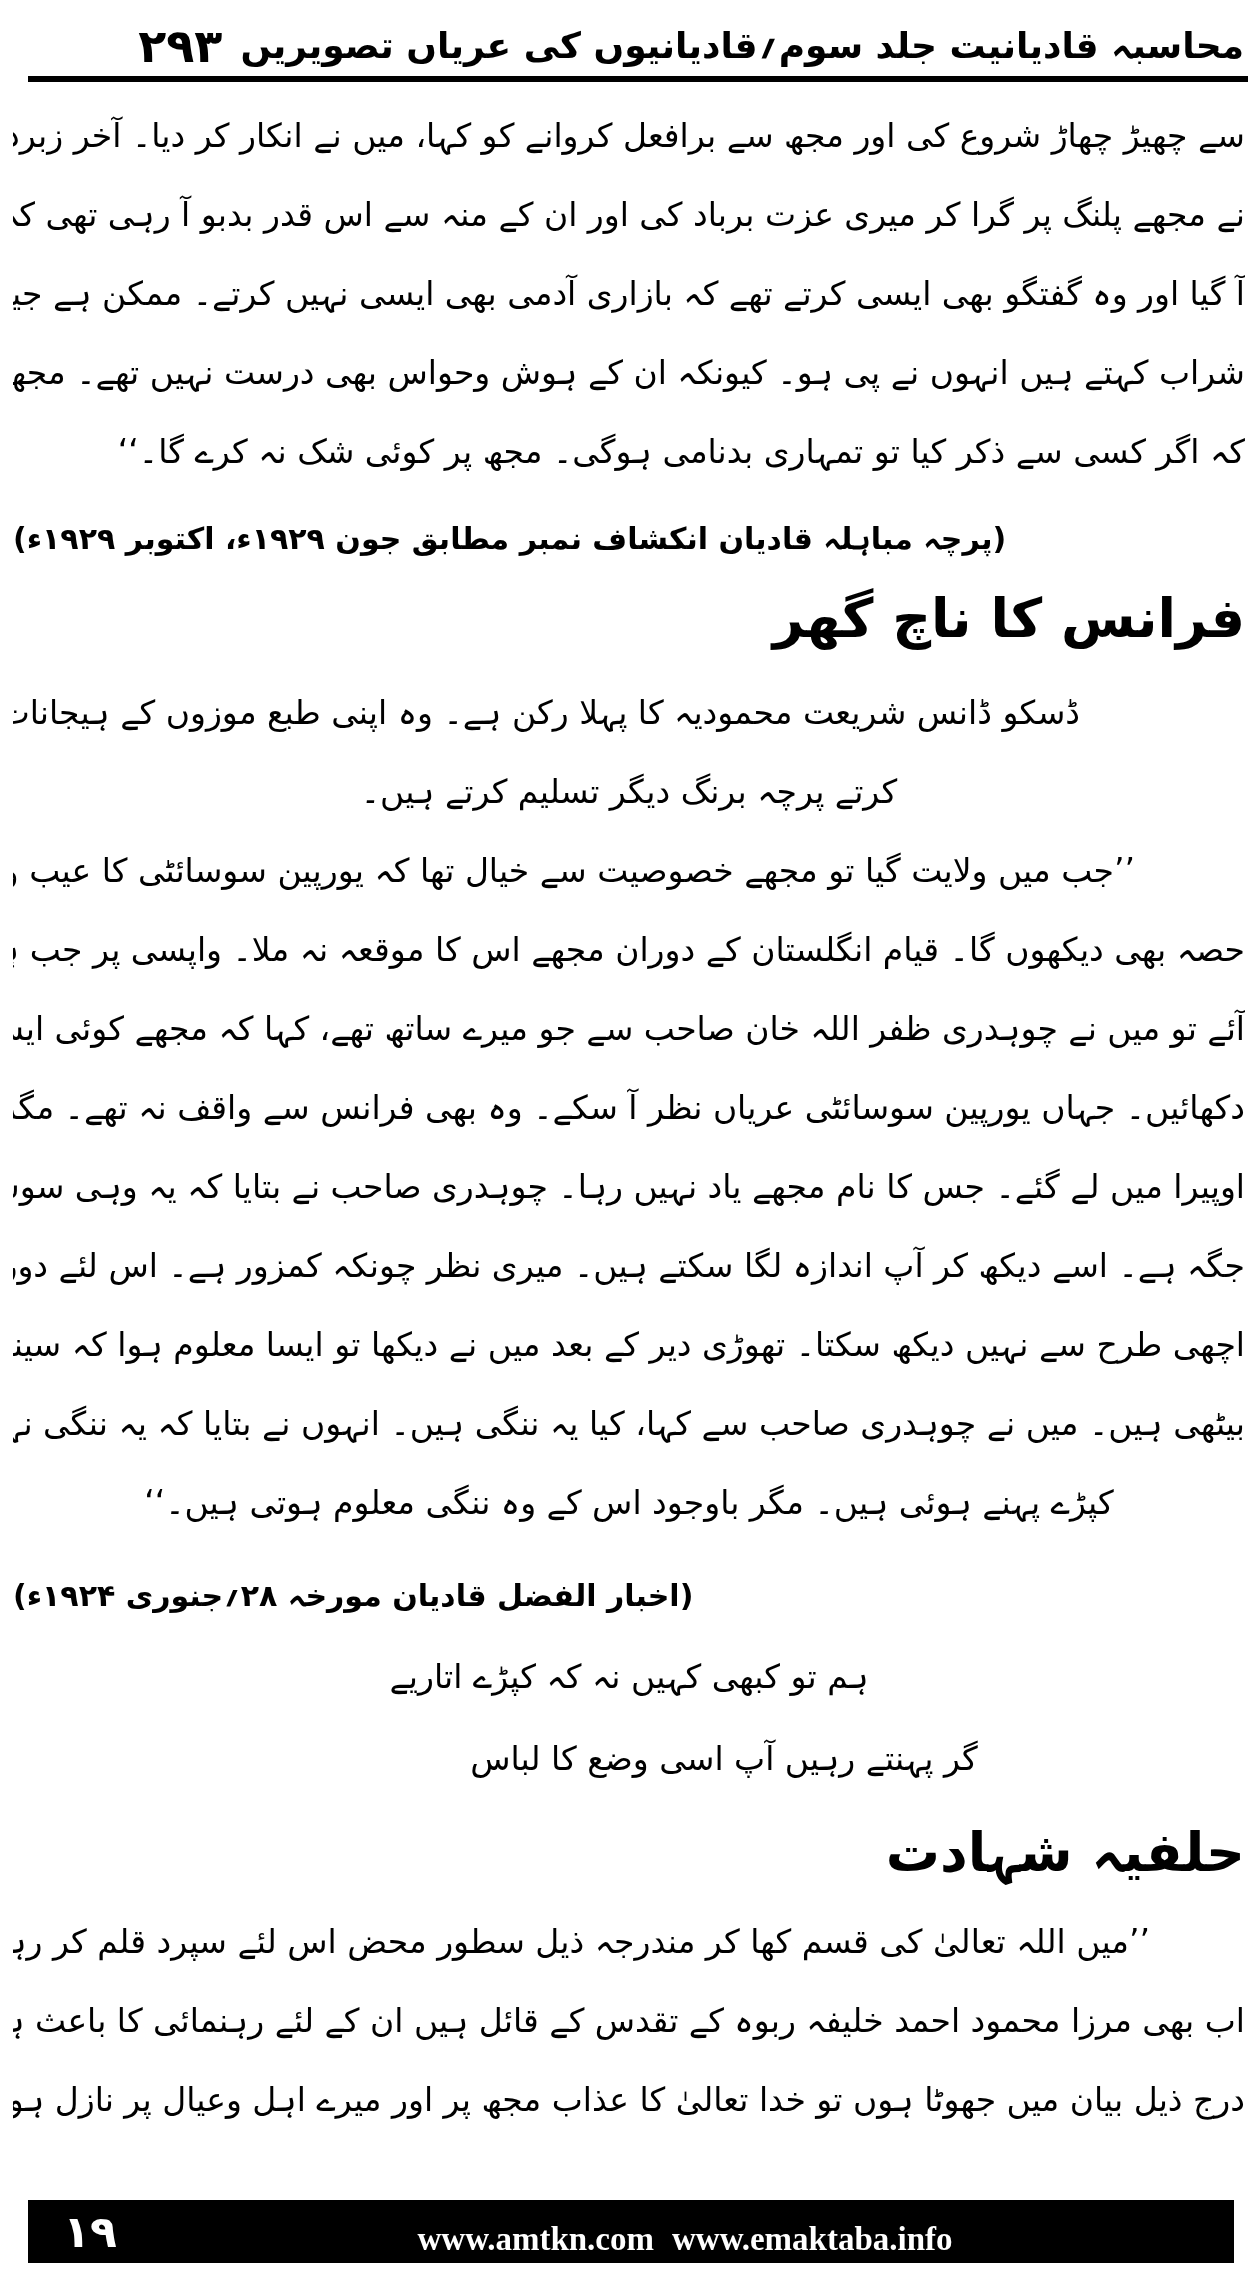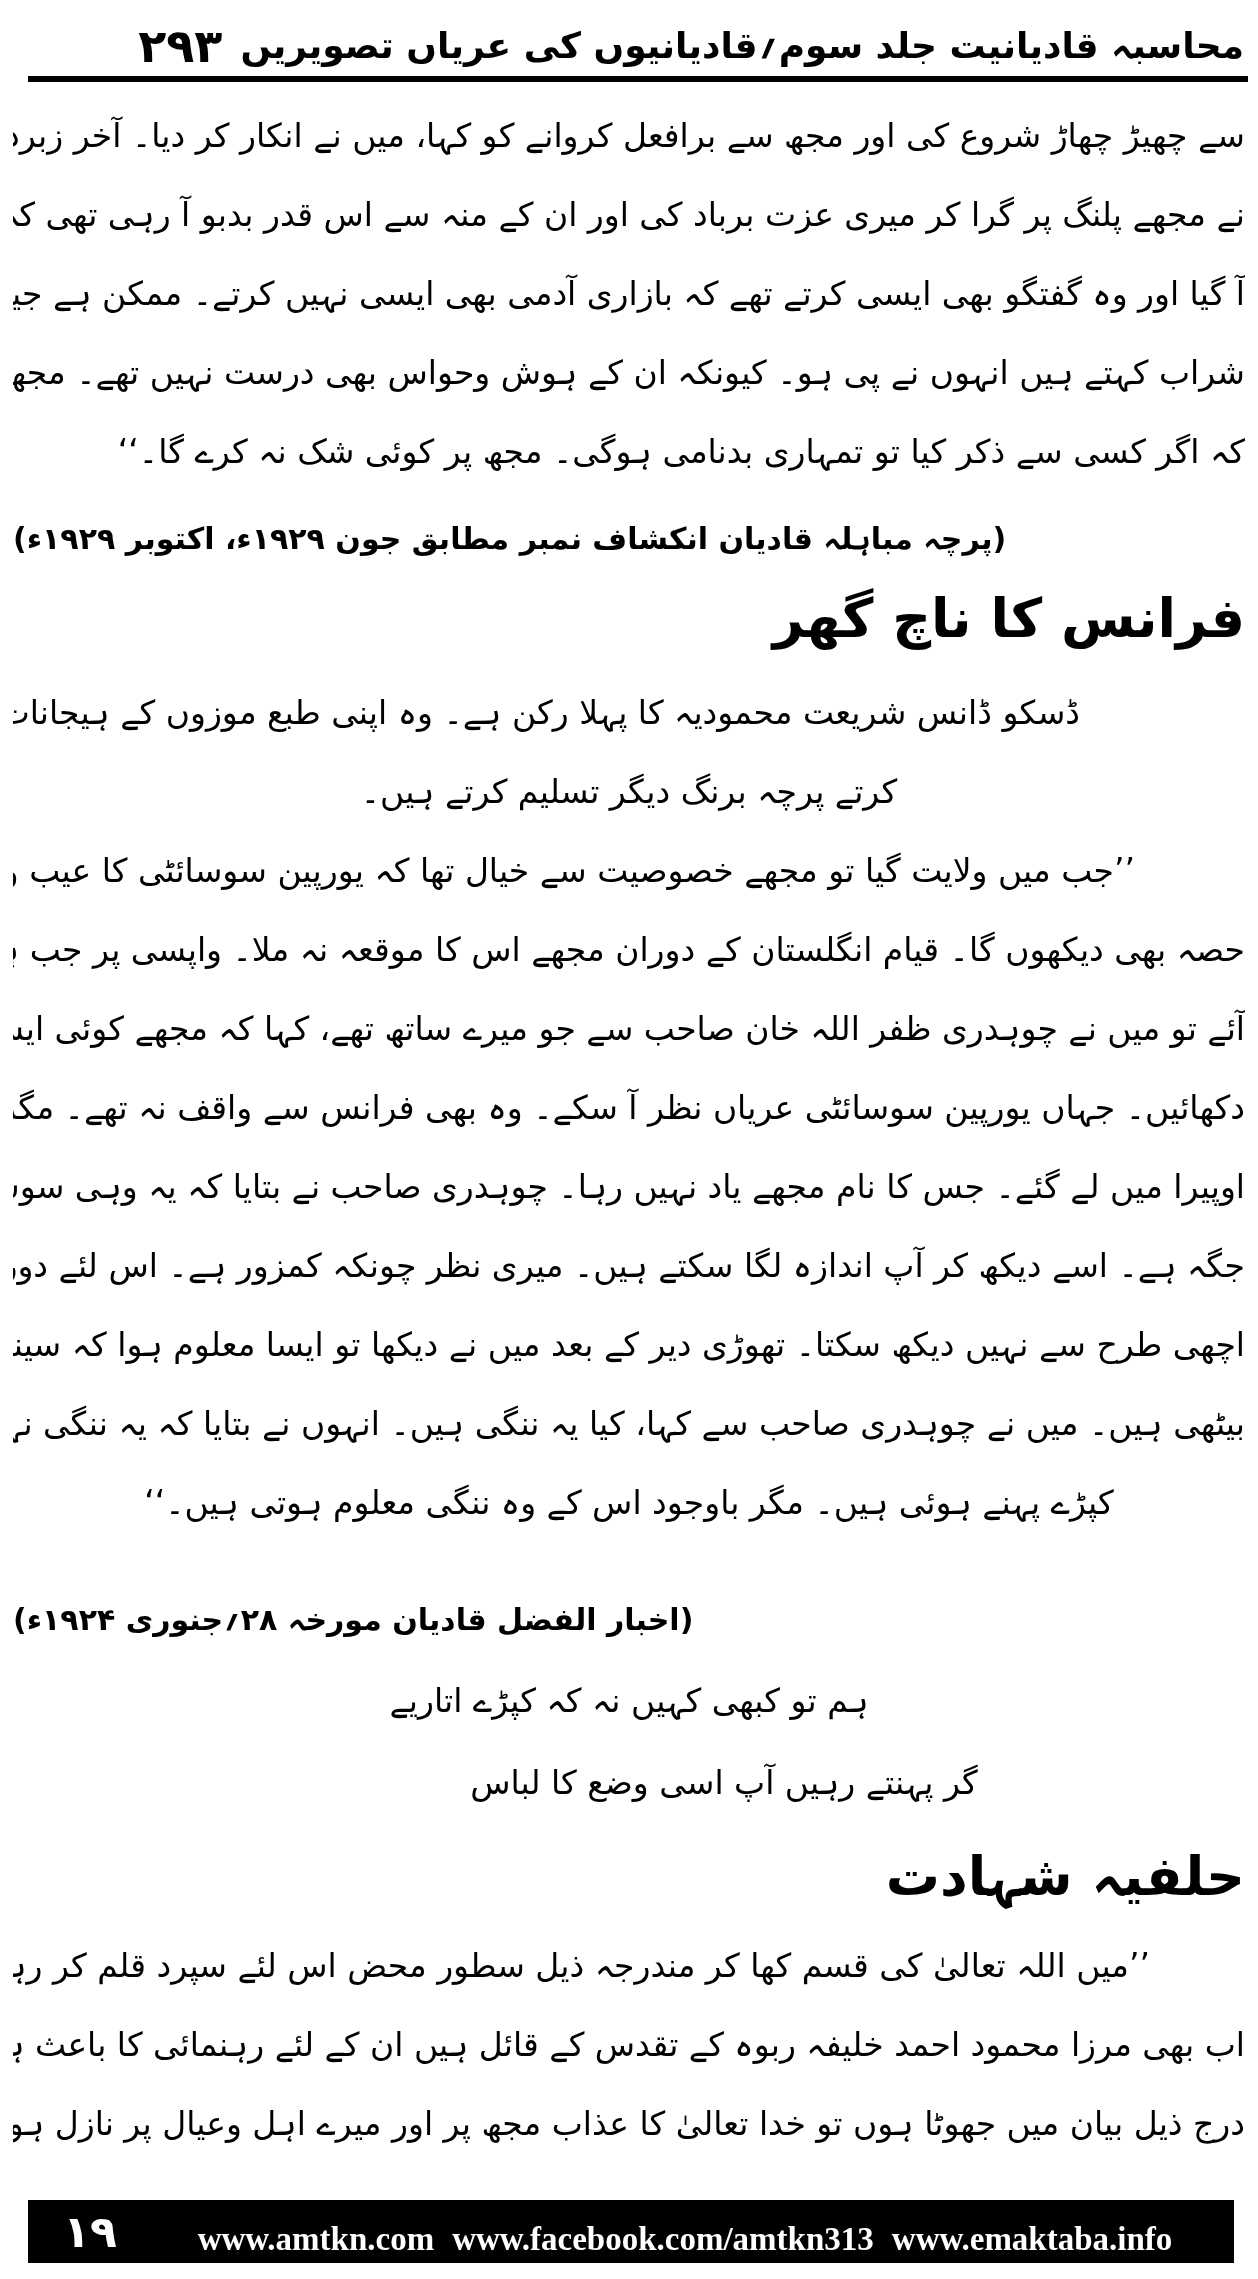--- a/index.html
+++ b/index.html
@@ -51,21 +51,21 @@
   .center  { text-align:center; }
   .indent-lg { padding-right:165px; }
   .indent-md { padding-right:110px; }
   .indent-sm { padding-right:95px; }
   .citation {
     font-size:30px; font-weight:700;
     height:52px; line-height:52px;
     text-align:left; white-space:nowrap; overflow:hidden;
     margin-top:22px;
   }
-  .citation.tight { margin-top:52px; }
+  .citation.tight { margin-top:28px; }
   .section-heading {
     font-size:54px; font-weight:700;
     height:108px; line-height:108px;
     text-align:right; white-space:nowrap; overflow:hidden;
   }
   .section-heading.second { height:98px; line-height:98px; margin-top:4px; }
   .couplet { margin-top:14px; }
   .couplet .line { height:82px; line-height:82px; font-weight:500; }
   .couplet .l2 { padding-left:190px; }
   
@@ -139,19 +139,18 @@
     <div class="line stretch">درج ذیل بیان میں جھوٹا ہوں تو خدا تعالیٰ کا عذاب مجھ پر اور میرے اہل وعیال پر نازل ہو۔‘‘</div>
 
   </div>
 
   <div class="page-footer">
     <div class="footer-num">۱۹</div>
     <div class="footer-right">
       <div class="footer-line"></div>
       <div class="footer-urls">
         <span>www.amtkn.com</span>
-        <span>www.facebook.com/amtkn313</span>
         <span>www.emaktaba.info</span>
       </div>
     </div>
   </div>
 
 </div>
 
 </body></html>

